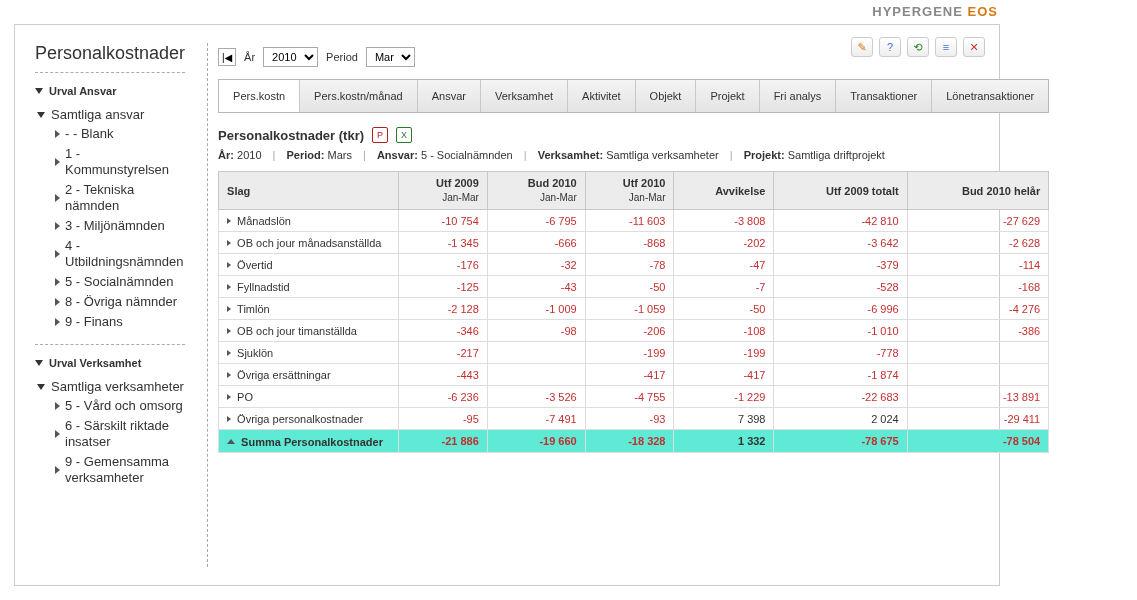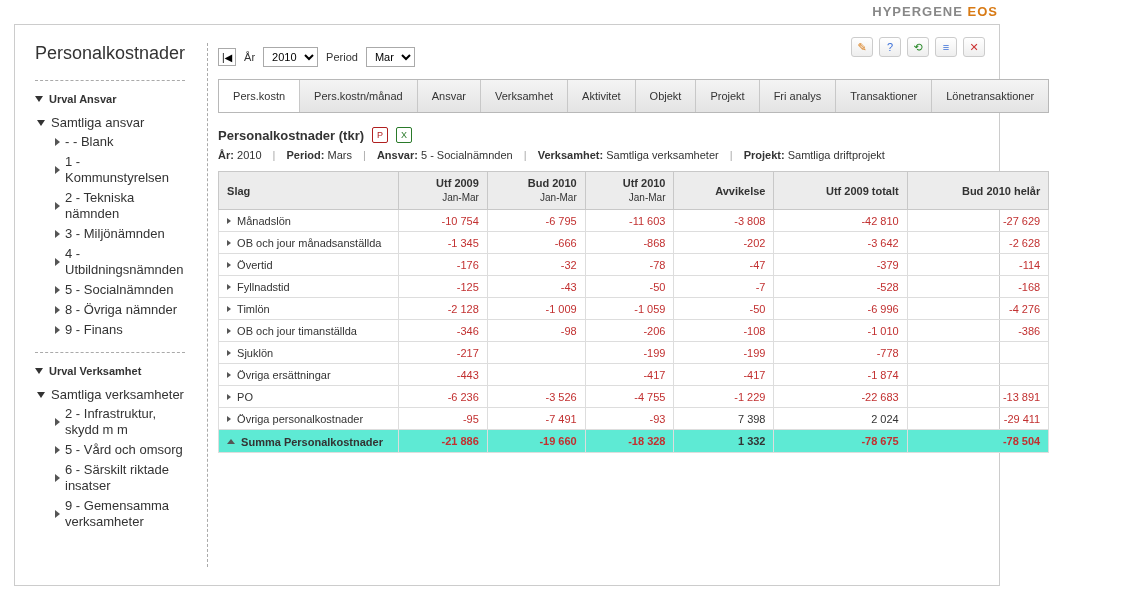--- a/index.html
+++ b/index.html
@@ -3,21 +3,21 @@
 <meta charset="utf-8">
 <style>
   * { box-sizing: border-box; margin: 0; padding: 0; }
   body { font-family: Verdana, Arial, sans-serif; font-size: 11px; background: #fff; color: #333; }
   .page { width: 1014px; height: 600px; position: relative; }
   .brand { position: absolute; top: 4px; right: 16px; font-size: 13px; font-weight: bold; letter-spacing: 1px; }
   .brand .h { color: #888; }
   .brand .e { color: #d87a14; }
   .panel { position: absolute; left: 14px; right: 14px; top: 24px; bottom: 14px; border: 1px solid #ccc; background: #fff; padding: 18px 20px; display: flex; }
   .left { width: 232px; padding-right: 12px; }
-  h1.page-title { font-size: 18px; font-weight: normal; color: #333; margin-bottom: 16px; }
+  h1.page-title { font-size: 18px; font-weight: normal; color: #333; margin-bottom: 8px; }
   .hr { border: none; border-top: 1px dashed #aaa; margin: 8px 0; }
   .section-header { display: flex; align-items: center; font-weight: bold; font-size: 11px; padding: 4px 0; }
   .tri-down { display: inline-block; width: 0; height: 0; border-left: 4px solid transparent; border-right: 4px solid transparent; border-top: 6px solid #333; margin-right: 6px; }
   .tri-right { display: inline-block; width: 0; height: 0; border-top: 4px solid transparent; border-bottom: 4px solid transparent; border-left: 5px solid #555; margin-right: 5px; }
   .tree-root { padding: 4px 0 4px 2px; font-size: 13px; }
   .tree-root .root-label { display: flex; align-items: center; padding: 2px 0; }
   .tree-children { padding-left: 18px; }
   .tree-children li { list-style: none; display: flex; align-items: center; padding: 2px 0; line-height: 16px; }
   .divider-v { border-left: 1px dashed #aaa; margin: 0 10px; }
   .right { flex: 1; display: flex; flex-direction: column; }
@@ -123,24 +123,20 @@
         <span>Urval Verksamhet</span>
       </div>
       <div class="tree-root">
         <div class="root-label">
           <span class="tri-down"></span>
           <span>Samtliga verksamheter</span>
         </div>
         <ul class="tree-children" id="tree2">
             <li>
               <span class="tri-right"></span>
-              <span>2 - Infrastruktur, skydd m m</span>
-            </li>
-            <li>
-              <span class="tri-right"></span>
               <span>5 - Vård och omsorg</span>
             </li>
             <li>
               <span class="tri-right"></span>
               <span>6 - Särskilt riktade insatser</span>
             </li>
             <li>
               <span class="tri-right"></span>
               <span>9 - Gemensamma verksamheter</span>
             </li>

